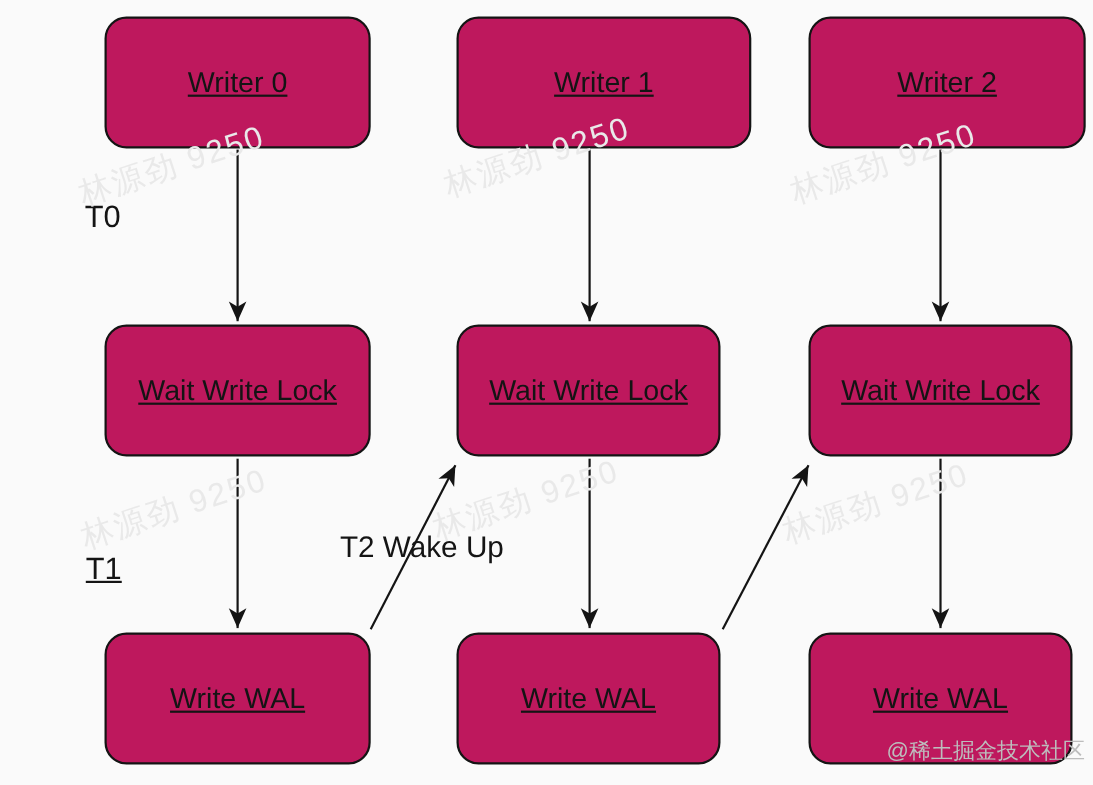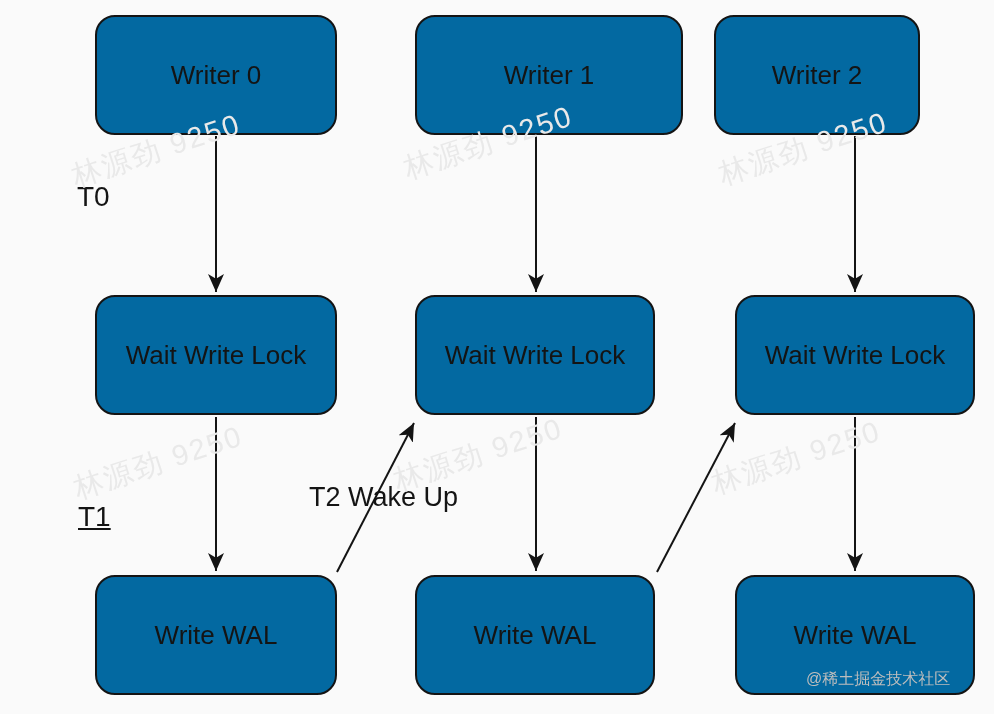--- a/index.html
+++ b/index.html
@@ -17,30 +17,31 @@
   .arrows {
     position: absolute;
     left: 0;
     top: 0;
     z-index: 2;
   }
   .node {
     position: absolute;
     width: 242px;
     height: 120px;
-    background: #0369a1;
+    background: #be185d;
     border: 2px solid #141414;
     border-radius: 20px;
     display: flex;
     align-items: center;
     justify-content: center;
     font-size: 26px;
     color: #141414;
     z-index: 1;
     box-sizing: border-box;
+    text-decoration: underline;
   }
   .tlabel {
     position: absolute;
     font-size: 28px;
     color: #141414;
     z-index: 3;
     margin-left: 36px;
   }
   .wake {
     position: absolute;
@@ -56,21 +57,21 @@
     transform: rotate(-18deg);
     transform-origin: 0 50%;
     z-index: 4;
     pointer-events: none;
     letter-spacing: 2px;
   }
   .site-wm {
     position: absolute;
     left: 806px;
     top: 669px;
-    font-size: 16px;
+    font-size: 20px;
     color: #bdbdbd;
     white-space: nowrap;
     z-index: 5;
     pointer-events: none;
   }
 </style>
 </head>
 <body>
 
 <div class="canvas">
@@ -104,21 +105,21 @@
   <div class="node" style="left:415px; top:15px; width:268px;">
     <span>Writer 1</span>
   </div>
   <div class="node" style="left:415px; top:295px; width:240px;">
     <span>Wait Write Lock</span>
   </div>
   <div class="node" style="left:415px; top:575px; width:240px;">
     <span>Write WAL</span>
   </div>
 
-  <div class="node" style="left:714px; top:15px; width:206px;">
+  <div class="node" style="left:735px; top:15px; width:252px;">
     <span>Writer 2</span>
   </div>
   <div class="node" style="left:735px; top:295px; width:240px;">
     <span>Wait Write Lock</span>
   </div>
   <div class="node" style="left:735px; top:575px; width:240px;">
     <span>Write WAL</span>
   </div>
 
   <div class="tlabel" style="left:41px; top:181px;">T0</div>

